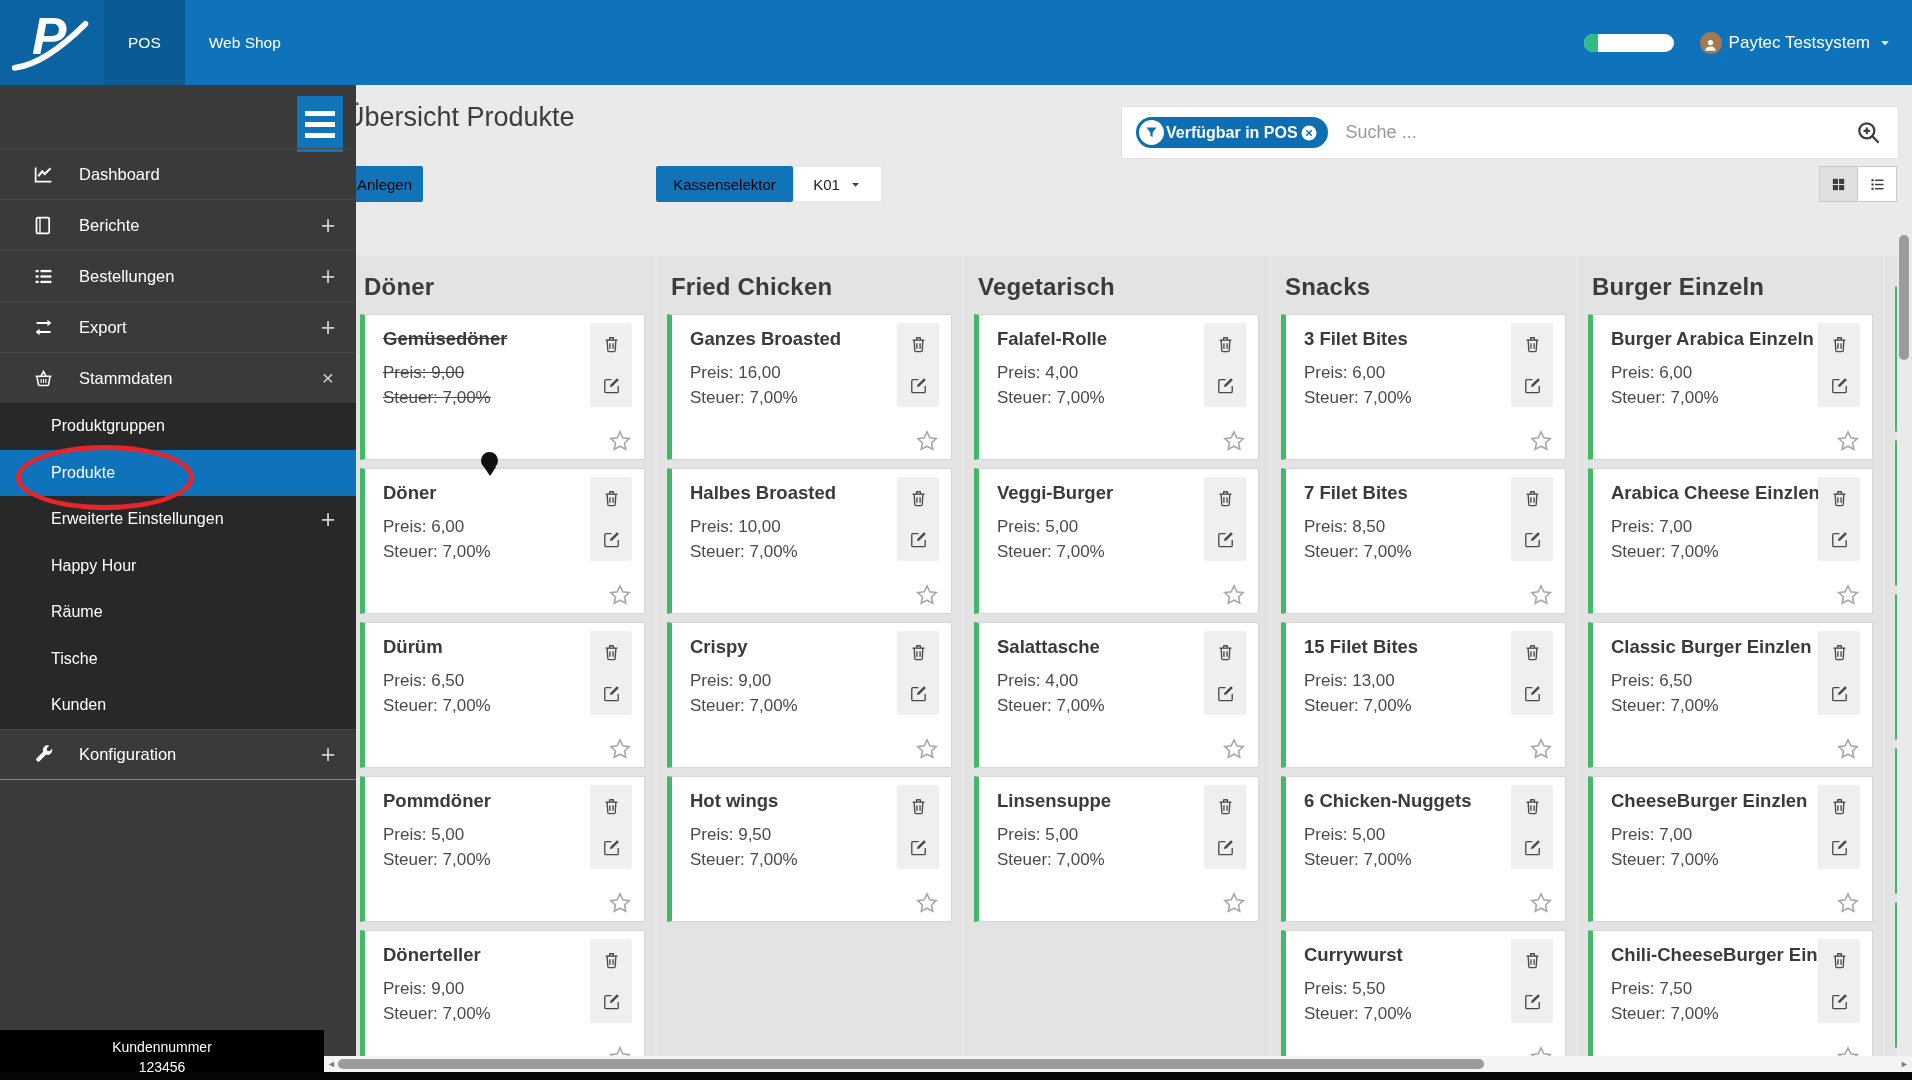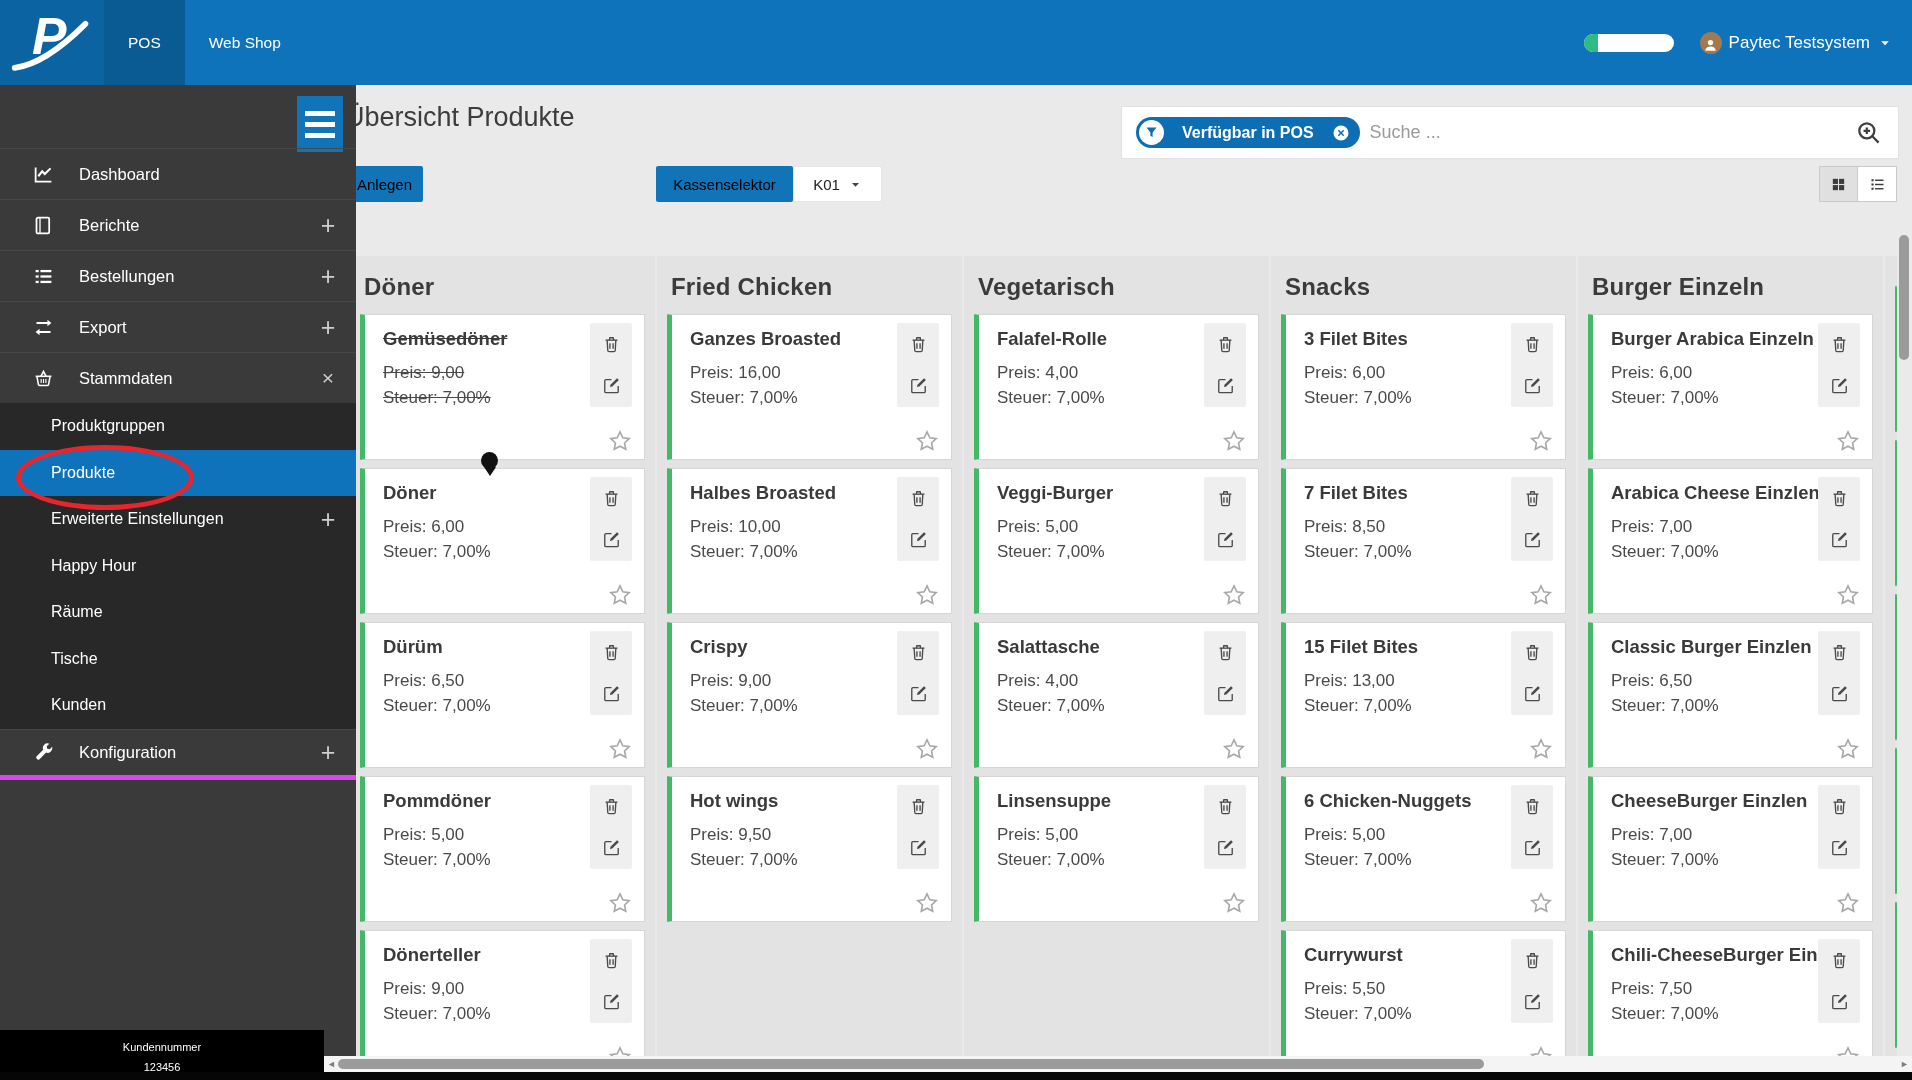--- a/index.html
+++ b/index.html
@@ -30,31 +30,31 @@
   .burger b{display:block;width:30px;height:5px;background:#fff;}
   .side-menu{position:absolute;top:63px;left:0;right:0;}
   .side-item{height:51px;display:flex;align-items:center;padding-left:33px;color:#fff;font-size:16.5px;border-top:1px solid #474747;position:relative;cursor:pointer;box-sizing:border-box;}
   .side-item .sicon{width:21px;height:21px;margin-right:25px;color:#fff;}
   .ssuffix{position:absolute;right:15px;top:50%;transform:translateY(-50%);color:#cfcfcf;font-size:25px;font-weight:300;width:26px;text-align:center;}
   .ssuffix.x{font-size:21px;}
   .side-sub{background:#282828;position:relative;}
   .sub-item{height:46.5px;display:flex;align-items:center;padding-left:51px;color:#fff;font-size:16px;position:relative;cursor:pointer;}
   .sub-item.active{background:#0e73ba;}
   .annot-ellipse{position:absolute;left:16px;top:-5px;width:168px;height:55px;border:5px solid #e5262d;border-radius:50%;pointer-events:none;z-index:6;}
-  .side-footer{position:absolute;bottom:0;left:0;width:324px;height:50px;background:#000;color:#fff;text-align:center;font-size:11px;line-height:20px;padding-top:7px;box-sizing:border-box;}
+  .side-footer{position:absolute;bottom:0;left:0;width:324px;height:50px;background:#000;color:#fff;text-align:center;font-size:14px;line-height:20px;padding-top:7px;box-sizing:border-box;}
 
   
   .main{position:absolute;left:324px;top:85px;right:0;bottom:0;background:#eaeaea;}
   .page-title{position:absolute;left:21px;top:17px;font-size:27px;color:#3c3c3c;font-weight:400;}
   .search-box{position:absolute;left:798px;top:22px;width:776px;height:51px;background:#fff;display:flex;align-items:center;padding:0 14px;box-sizing:border-box;box-shadow:0 0 0 1px #e2e2e2;}
-  .chip{height:31px;background:#0d6eb3;border-radius:17px;display:flex;align-items:center;color:#fff;padding:0 10px 0 3px;gap:18px;font-size:16px;font-weight:bold;cursor:pointer;}
+  .chip{height:31px;background:#0d6eb3;border-radius:17px;display:flex;align-items:center;color:#fff;padding:0 10px 0 3px;gap:2px;font-size:16px;font-weight:bold;cursor:pointer;}
   .chip-circle{width:25px;height:25px;background:#fff;border-radius:50%;color:#0d6eb3;display:flex;align-items:center;justify-content:center;}
   .chip-circle .icon{width:15px;height:15px;}
   .chip-x{width:18px;height:18px;color:#fff;cursor:pointer;}
-  .search-input{border:none;outline:none;font-size:18px;color:#444;margin-left:8px;flex:1;font-family:"Liberation Sans",sans-serif;background:transparent;}
+  .search-input{border:none;outline:none;font-size:18px;color:#444;margin-left:16px;flex:1;font-family:"Liberation Sans",sans-serif;background:transparent;}
   .search-input::placeholder{color:#9a9a9a;opacity:1;}
   .search-mag{position:absolute;right:16px;top:12px;width:27px;height:27px;color:#3f3f3f;cursor:pointer;}
   .btn-blue{position:absolute;background:#1173b8;color:#000000;font-size:15px;display:flex;align-items:center;justify-content:center;border-radius:2px;cursor:pointer;}
   .btn-anlegen{left:22px;top:81px;width:77px;height:36px;}
   .btn-kassen{left:332px;top:81px;width:137px;height:36px;}
   .select-box{position:absolute;left:469px;top:81px;width:89px;height:36px;background:#fff;border:1px solid #e5e5e5;box-sizing:border-box;display:flex;align-items:center;justify-content:center;gap:9px;font-size:15px;color:#222;cursor:pointer;}
   .select-box .icon{width:13px;height:13px;color:#444;}
   .toggles{position:absolute;left:1495px;top:81px;display:flex;height:36px;}
   .tgl{width:39px;border:1px solid #c9c9c9;background:#fff;display:flex;align-items:center;justify-content:center;color:#3c3c3c;cursor:pointer;box-sizing:border-box;}
   .tgl + .tgl{border-left:none;}
@@ -201,21 +201,21 @@
         <div class="sub-item">
           <span>Räume</span>
         </div>
         <div class="sub-item">
           <span>Tische</span>
         </div>
         <div class="sub-item">
           <span>Kunden</span>
         </div>
       </div>
-      <div class="side-item" style="border-bottom:5px solid #d946ef">
+      <div class="side-item" style="border-bottom:1px solid #d946ef">
         <span class="sicon icon">
           <svg viewBox="0 0 24 24" fill="currentColor">
             <path d="M22 7.2a5.2 5.2 0 01-7 4.9L8 19a2.3 2.3 0 11-3.2-3.2l6.9-7A5.2 5.2 0 0118.6 2l-2.9 2.9.5 2.9 2.9.5 2.9-2.9c.4.5 0 .8 0 1.8z"></path>
           </svg>
         </span>
         <span class="slabel">Konfiguration</span>
         <span class="ssuffix">+</span>
       </div>
     </div>
   <div class="side-footer">

